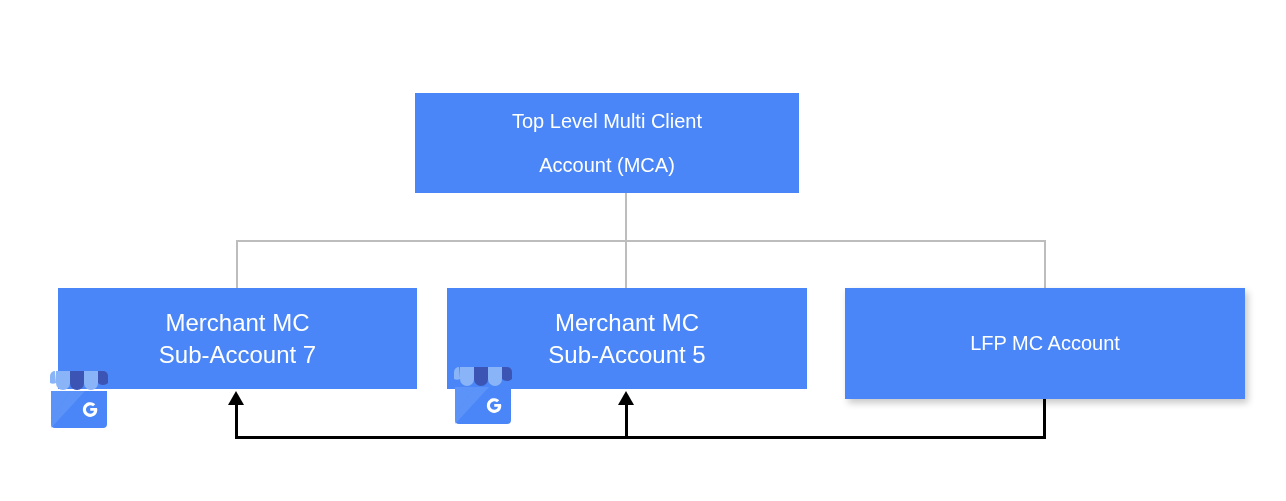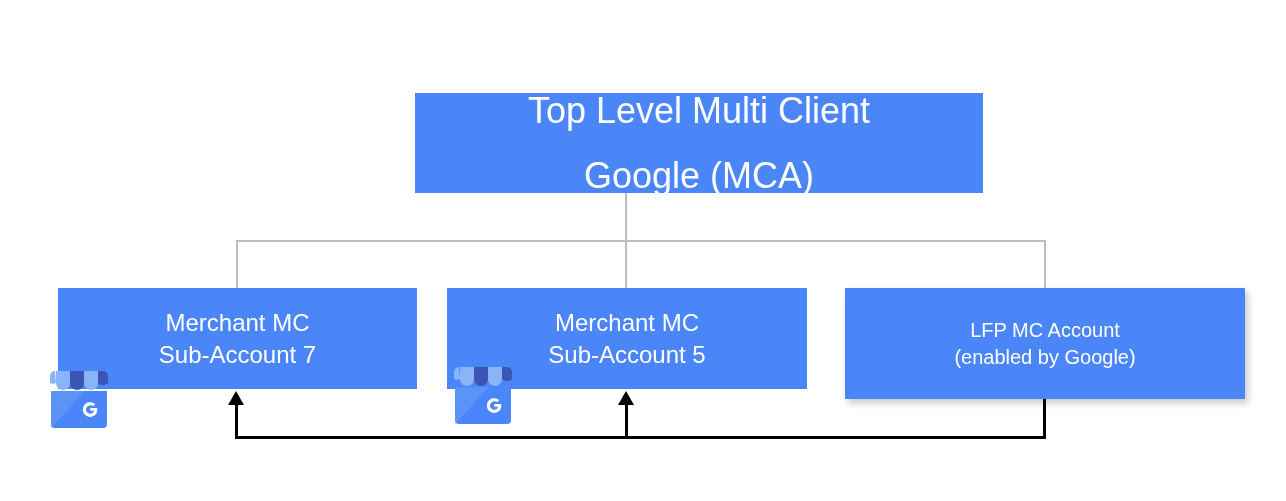--- a/index.html
+++ b/index.html
@@ -35,23 +35,23 @@
     white-space: pre;
     z-index: 4;
   }
   .node .line {
     display: block;
   }
 
   #node-root {
     left: 415px;
     top: 93px;
-    width: 568px;
+    width: 384px;
     height: 100px;
-    font-size: 36px;
+    font-size: 20px;
     gap: 17px;
   }
   #node-sub1 {
     left: 58px;
     top: 288px;
     width: 359px;
     height: 101px;
     font-size: 24px;
   }
   #node-sub2 {
@@ -126,36 +126,35 @@
 
   <div class="flow" id="flow-hbar"></div>
   <div class="flow" id="flow-riser-right"></div>
   <div class="flow" id="flow-riser-left"></div>
   <div class="flow" id="flow-riser-mid"></div>
   <div class="arrowhead" id="arrowhead-left"></div>
   <div class="arrowhead" id="arrowhead-mid"></div>
 
   <div class="node" id="node-root">
     <span class="line">Top Level Multi Client</span>
-    <span class="line">Google (MCA)</span>
+    <span class="line">Account (MCA)</span>
   </div>
 
   <div class="node" id="node-sub1">
     <span class="line">Merchant MC</span>
     <span class="line">Sub-Account 7</span>
   </div>
 
   <div class="node" id="node-sub2">
     <span class="line">Merchant MC</span>
     <span class="line">Sub-Account 5</span>
   </div>
 
   <div class="node" id="node-lfp">
     <span class="line">LFP MC Account</span>
-    <span class="line">(enabled by Google)</span>
   </div>
 
   <div class="gmb-icon" id="gmb-icon-1">
     <svg viewBox="0 0 70 63" width="70" height="63" xmlns="http://www.w3.org/2000/svg">
 
       <path d="M7 24 h56 v33 a4 4 0 0 1 -4 4 H11 a4 4 0 0 1 -4 -4 Z" fill="#4a86f7"></path>
 
       <path d="M7 24 h20 L7 52 Z" fill="#5b93f8"></path>
       <path d="M7 52 L27 24 h14 L7 61 Z" fill="#6b9ef9" opacity="0.55"></path>
 

